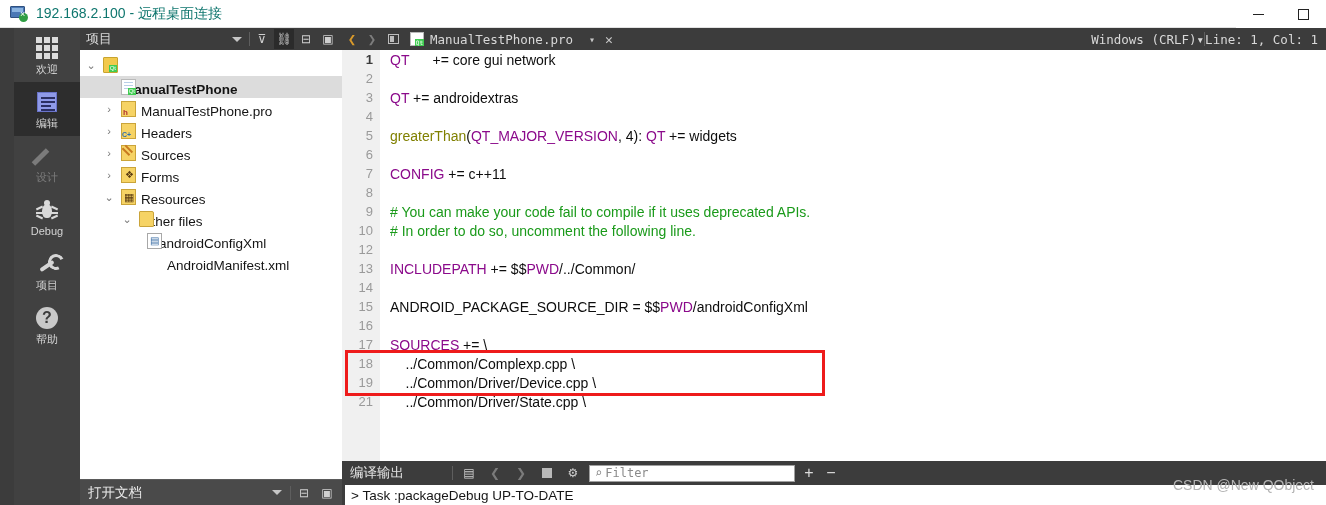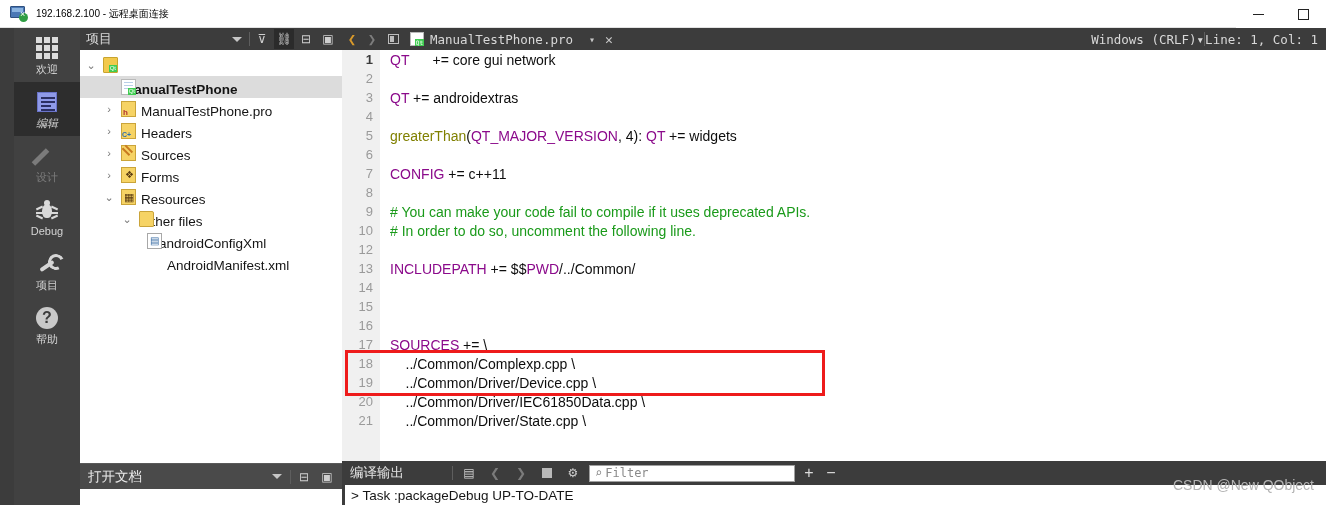--- a/index.html
+++ b/index.html
@@ -31,21 +31,21 @@
   }
   .rdp-icon .badge {
     position:absolute; right:0; bottom:0; width:9px; height:9px;
     background:#2f9e44; border-radius:50%;
   }
   .rdp-icon .badge:after{
     content:"\00d7"; position:absolute; left:1px; top:-3px; color:#fff;
     font-size:9px; line-height:9px;
   }
   .titlebar-title {
-    font-size: 10px; color: #000000; white-space: nowrap;
+    font-size: 14px; color: #0f766e; white-space: nowrap;
   }
   .winbtns { position:absolute; right:0; top:0; height:28px; display:flex; }
   .winbtn {
     width: 45px; height: 28px; display:flex; align-items:center; justify-content:center;
     background: #ffffff;
   }
   .winbtn .min { width: 11px; height: 1px; background: #222; }
   .winbtn .max { width: 11px; height: 11px; border: 1px solid #222; }
 
   
@@ -54,21 +54,21 @@
   
   .modebar {
     position:absolute; left:14px; top:0; width:66px; height:477px;
     background:#414141;
   }
   .modeitem {
     width: 66px; height: 54px; display:flex; flex-direction:column;
     align-items:center; justify-content:center; gap:2px; color:#d4d4d4;
     font-size: 11px;
   }
-  .modeitem.active { background:#2d2d2d;font-style:italic; }
+  .modeitem.active { background:#2d2d2d; }
   .modeitem.disabled { color:#7c7c7c; }
   .modeicon { width: 26px; height: 26px; display:flex; align-items:center; justify-content:center; }
   .modelabel { font-size:11px; line-height:13px; }
 
   .grid9 { display:grid; grid-template-columns: repeat(3, 6px); grid-template-rows: repeat(3, 6px); gap:2px; }
   .grid9 i { background:#dcdcdc; display:block; }
 
   .editicon { width:20px; height:20px; background:#8f9ae8; border:1px solid #6a74c9; position:relative; }
   .editicon i { position:absolute; left:3px; height:2px; background:#2b2f63; }
   .editicon i:nth-child(1){ top:4px; width:14px;}
@@ -144,21 +144,21 @@
   .ic-form:after{ content:""; position:absolute; left:2px; top:2px; width:10px; height:1.5px; background:#c87a20; transform:rotate(45deg); box-shadow:0 4px 0 #c87a20;}
   .ic-res { background:#f6d365; border:1px solid #caa43a; }
   .ic-res:after{ content:"\2756"; position:absolute; left:3px; top:1px; color:#5a3b12; font-size:10px; line-height:12px;}
   .ic-other { background:#f6d365; border:1px solid #caa43a; }
   .ic-other:after{ content:"\25A6"; position:absolute; left:2px; top:0px; color:#5a3b12; font-size:11px; line-height:14px;}
   .ic-folder { background:#f6d365; border:1px solid #caa43a; border-radius:1px 2px 1px 1px; }
   .ic-xml { background:#ffffff; border:1px solid #a8a8a8; }
   .ic-xml:after{ content:"\25A4"; position:absolute; left:2px; top:0px; color:#3a6ea5; font-size:10px; line-height:14px;}
 
   .opendocs {
-    position:absolute; left:0; bottom:16px; width:262px; height:26px;
+    position:absolute; left:0; bottom:0; width:262px; height:26px;
     background:#4a4a4a; color:#eaeaea; display:flex; align-items:center;
     padding-left:8px; font-size:13.5px; border-top:1px solid #5a5a5a;
   }
   .opendocs .tools{ margin-left:auto; display:flex; gap:3px; padding-right:5px; align-items:center;}
 
   
   .editorarea {
     position:absolute; left:342px; top:0; width:984px; height:477px; background:#ffffff;
   }
   .edtabbar {
@@ -420,26 +420,25 @@
             <div class="ln"><span class="num">4</span><span class="src"></span></div>
             <div class="ln"><span class="num">5</span><span class="src"><span class="k-fn">greaterThan</span><span class="k-txt">(</span><span class="k-var">QT_MAJOR_VERSION</span><span class="k-txt">, 4): </span><span class="k-var">QT</span><span class="k-txt"> += widgets</span></span></div>
             <div class="ln"><span class="num">6</span><span class="src"></span></div>
             <div class="ln"><span class="num">7</span><span class="src"><span class="k-var">CONFIG</span><span class="k-txt"> += c++11</span></span></div>
             <div class="ln"><span class="num">8</span><span class="src"></span></div>
             <div class="ln"><span class="num">9</span><span class="src"><span class="k-cm"># You can make your code fail to compile if it uses deprecated APIs.</span></span></div>
             <div class="ln"><span class="num">10</span><span class="src"><span class="k-cm"># In order to do so, uncomment the following line.</span></span></div>
             <div class="ln"><span class="num">12</span><span class="src"></span></div>
             <div class="ln"><span class="num">13</span><span class="src"><span class="k-var">INCLUDEPATH</span><span class="k-txt"> += $$</span><span class="k-var">PWD</span><span class="k-txt">/../Common/</span></span></div>
             <div class="ln"><span class="num">14</span><span class="src"></span></div>
-            <div class="ln"><span class="num">15</span></div>
+            <div class="ln"><span class="num">15</span><span class="src"><span class="k-txt">ANDROID_PACKAGE_SOURCE_DIR = $$</span><span class="k-var">PWD</span><span class="k-txt">/androidConfigXml</span></span></div>
             <div class="ln"><span class="num">16</span><span class="src"></span></div>
             <div class="ln"><span class="num">17</span><span class="src"><span class="k-var">SOURCES</span><span class="k-txt"> += \</span></span></div>
             <div class="ln"><span class="num">18</span><span class="src"><span class="k-txt">    ../Common/Complexp.cpp \</span></span></div>
             <div class="ln"><span class="num">19</span><span class="src"><span class="k-txt">    ../Common/Driver/Device.cpp \</span></span></div>
-            <div class="ln"><span class="num">20</span><span class="src"><span class="k-txt">    ../Common/Driver/IEC61850Data.cpp \</span></span></div>
             <div class="ln"><span class="num">21</span><span class="src"><span class="k-txt">    ../Common/Driver/State.cpp \</span></span></div>
           </div>
         <div class="redbox" style="border-color: rgb(238, 27, 27);"></div>
       </div>
 
       <div class="outpane">
         <div class="outbar">
           <span>编译输出</span>
           <span class="vsep" style="margin-left:42px"></span>
           <span class="obtn">▤</span>

